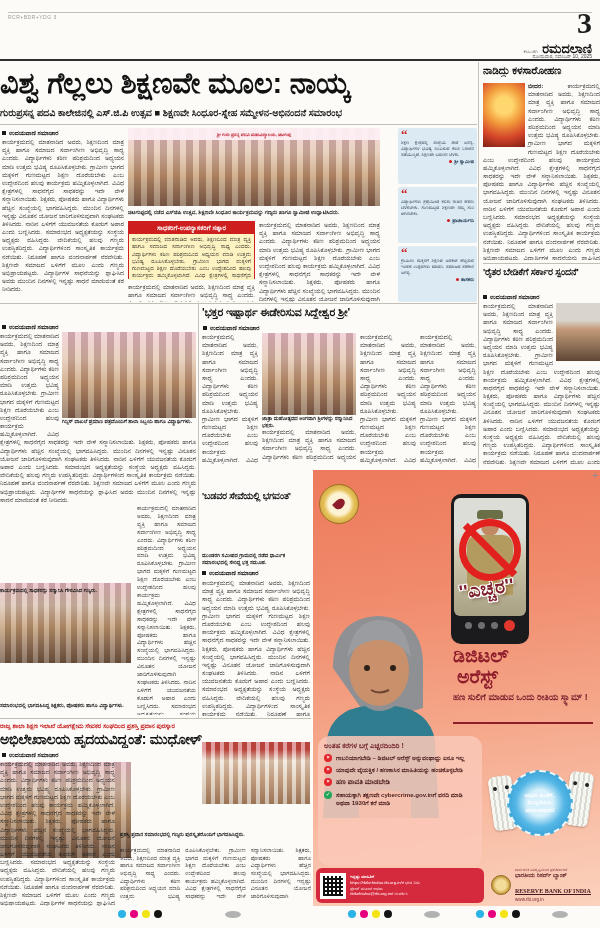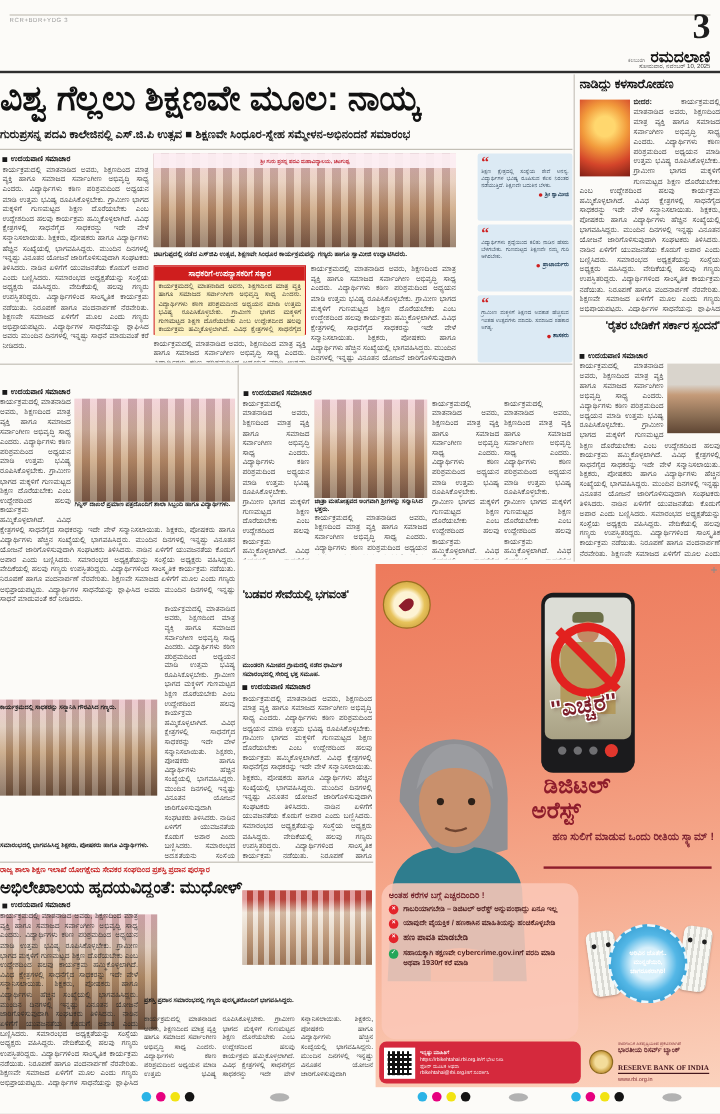--- a/index.html
+++ b/index.html
@@ -1,21 +1,21 @@
 <!DOCTYPE html>
 <html><head>
 <meta charset="utf-8">
 <style>
   html,body{margin:0;padding:0;background:#e8e6e1;}
   *{box-sizing:border-box;}
   #page{position:relative;width:600px;height:928px;margin:0 auto;background:#fcfbf8;
         font-family:"Liberation Sans","DejaVu Sans",sans-serif;color:#2a2a2a;overflow:hidden;}
   .abs{position:absolute;}
   .nw{white-space:nowrap;overflow:hidden;}
-  .clip{overflow:hidden;text-align:right;}
+  .clip{overflow:hidden;}
   .hl{font-weight:900;color:#121212;letter-spacing:-.2px;}
   .body-text{font-size:6.2px;line-height:1.32;text-align:justify;color:#262626;overflow:hidden;}
   .cap{font-size:5.3px;line-height:1.25;font-weight:700;color:#141414;overflow:hidden;}
   .byline{display:flex;align-items:center;gap:3px;font-size:6.2px;font-weight:700;color:#111;}
   .byline .sq{width:4px;height:4px;background:#1a1a1a;display:inline-block;}
   .rule-h{background:#c3bfb6;height:1px;}
   .rule-v{background:#c7c3bb;width:1px;}
   .photo{background:#b9a08a;overflow:hidden;position:relative;}
   .ph-crowd{background:
      repeating-linear-gradient(90deg,rgba(255,255,255,.22) 0 5px,rgba(60,30,20,.18) 5px 11px),
@@ -185,20 +185,21 @@
     </span>
     <span>ಕಾರ್ಯಕ್ರಮದಲ್ಲಿ ಮಾತನಾಡಿದ ಅವರು, ಶಿಕ್ಷಣದಿಂದ ಮಾತ್ರ ವ್ಯಕ್ತಿ ಹಾಗೂ ಸಮಾಜದ ಸರ್ವಾಂಗೀಣ ಅಭಿವೃದ್ಧಿ ಸಾಧ್ಯ ಎಂದರು. ವಿದ್ಯಾರ್ಥಿಗಳು ಕಠಿಣ ಪರಿಶ್ರಮದಿಂದ ಅಧ್ಯಯನ ಮಾಡಿ ಉತ್ತಮ ಭವಿಷ್ಯ ರೂಪಿಸಿಕೊಳ್ಳಬೇಕು. ಗ್ರಾಮೀಣ ಭಾಗದ ಮಕ್ಕಳಿಗೆ ಗುಣಮಟ್ಟದ ಶಿಕ್ಷಣ ದೊರೆಯಬೇಕು ಎಂಬ ಉದ್ದೇಶದಿಂದ ಹಲವು ಕಾರ್ಯಕ್ರಮ ಹಮ್ಮಿಕೊಳ್ಳಲಾಗಿದೆ. ವಿವಿಧ ಕ್ಷೇತ್ರಗಳಲ್ಲಿ ಸಾಧನೆಗೈದ ಸಾಧಕರನ್ನು ಇದೇ ವೇಳೆ ಸನ್ಮಾನಿಸಲಾಯಿತು. ಶಿಕ್ಷಕರು, ಪೋಷಕರು ಹಾಗೂ ವಿದ್ಯಾರ್ಥಿಗಳು ಹೆಚ್ಚಿನ ಸಂಖ್ಯೆಯಲ್ಲಿ ಭಾಗವಹಿಸಿದ್ದರು. ಮುಂದಿನ ದಿನಗಳಲ್ಲಿ ಇನ್ನಷ್ಟು ವಿನೂತನ ಯೋಜನೆ ಜಾರಿಗೊಳಿಸುವುದಾಗಿ ಸಂಘಟಕರು ತಿಳಿಸಿದರು. ನಾಡಿನ ಏಳಿಗೆಗೆ ಯುವಜನತೆಯ ಕೊಡುಗೆ ಅಪಾರ ಎಂದು ಬಣ್ಣಿಸಿದರು. ಸಮಾರಂಭದ ಅಧ್ಯಕ್ಷತೆಯನ್ನು ಸಂಸ್ಥೆಯ ಅಧ್ಯಕ್ಷರು ವಹಿಸಿದ್ದರು. ವೇದಿಕೆಯಲ್ಲಿ ಹಲವು ಗಣ್ಯರು ಉಪಸ್ಥಿತರಿದ್ದರು. ವಿದ್ಯಾರ್ಥಿಗಳಿಂದ ಸಾಂಸ್ಕೃತಿಕ ಕಾರ್ಯಕ್ರಮ ನಡೆಯಿತು. ನಿರೂಪಣೆ ಹಾಗೂ ವಂದನಾರ್ಪಣೆ ನೆರವೇರಿತು. ಶಿಕ್ಷಣವೇ ಸಮಾಜದ ಏಳಿಗೆಗೆ ಮೂಲ ಎಂದು ಗಣ್ಯರು ಅಭಿಪ್ರಾಯಪಟ್ಟರು. ವಿದ್ಯಾರ್ಥಿಗಳ ಸಾಧನೆಯನ್ನು ಶ್ಲಾಘಿಸಿದ ಅವರು ಮುಂದಿನ ದಿನಗಳಲ್ಲಿ ಇನ್ನಷ್ಟು ಸಾಧನೆ ಮಾಡುವಂತೆ ಕರೆ ನೀಡಿದರು.</span>
   </div>
 
   <div class="abs photo ph-crowd" style="left:0;top:505px;width:131px;height:80px;"></div>
   <div class="abs cap" style="left:0;top:587px;width:131px;height:13px;">ಕಾರ್ಯಕ್ರಮದಲ್ಲಿ ಸಾಧಕರನ್ನು ಸನ್ಮಾನಿಸಿ ಗೌರವಿಸಿದ ಗಣ್ಯರು.</div>
   <div class="abs photo ph-crowd" style="left:0;top:604px;width:131px;height:96px;"></div>
   <div class="abs cap" style="left:0;top:702px;width:131px;height:13px;">ಸಮಾರಂಭದಲ್ಲಿ ಭಾಗವಹಿಸಿದ್ದ ಶಿಕ್ಷಕರು, ಪೋಷಕರು ಹಾಗೂ ವಿದ್ಯಾರ್ಥಿಗಳು.</div>
   <div class="abs body-text" style="left:137px;top:505px;width:59px;height:210px;font-size:6px;">ಕಾರ್ಯಕ್ರಮದಲ್ಲಿ ಮಾತನಾಡಿದ ಅವರು, ಶಿಕ್ಷಣದಿಂದ ಮಾತ್ರ ವ್ಯಕ್ತಿ ಹಾಗೂ ಸಮಾಜದ ಸರ್ವಾಂಗೀಣ ಅಭಿವೃದ್ಧಿ ಸಾಧ್ಯ ಎಂದರು. ವಿದ್ಯಾರ್ಥಿಗಳು ಕಠಿಣ ಪರಿಶ್ರಮದಿಂದ ಅಧ್ಯಯನ ಮಾಡಿ ಉತ್ತಮ ಭವಿಷ್ಯ ರೂಪಿಸಿಕೊಳ್ಳಬೇಕು. ಗ್ರಾಮೀಣ ಭಾಗದ ಮಕ್ಕಳಿಗೆ ಗುಣಮಟ್ಟದ ಶಿಕ್ಷಣ ದೊರೆಯಬೇಕು ಎಂಬ ಉದ್ದೇಶದಿಂದ ಹಲವು ಕಾರ್ಯಕ್ರಮ ಹಮ್ಮಿಕೊಳ್ಳಲಾಗಿದೆ. ವಿವಿಧ ಕ್ಷೇತ್ರಗಳಲ್ಲಿ ಸಾಧನೆಗೈದ ಸಾಧಕರನ್ನು ಇದೇ ವೇಳೆ ಸನ್ಮಾನಿಸಲಾಯಿತು. ಶಿಕ್ಷಕರು, ಪೋಷಕರು ಹಾಗೂ ವಿದ್ಯಾರ್ಥಿಗಳು ಹೆಚ್ಚಿನ ಸಂಖ್ಯೆಯಲ್ಲಿ ಭಾಗವಹಿಸಿದ್ದರು. ಮುಂದಿನ ದಿನಗಳಲ್ಲಿ ಇನ್ನಷ್ಟು ವಿನೂತನ ಯೋಜನೆ ಜಾರಿಗೊಳಿಸುವುದಾಗಿ ಸಂಘಟಕರು ತಿಳಿಸಿದರು. ನಾಡಿನ ಏಳಿಗೆಗೆ ಯುವಜನತೆಯ ಕೊಡುಗೆ ಅಪಾರ ಎಂದು ಬಣ್ಣಿಸಿದರು. ಸಮಾರಂಭದ ಅಧ್ಯಕ್ಷತೆಯನ್ನು ಸಂಸ್ಥೆಯ ಅಧ್ಯಕ್ಷರು ವಹಿಸಿದ್ದರು. ವೇದಿಕೆಯಲ್ಲಿ ಹಲವು ಗಣ್ಯರು ಉಪಸ್ಥಿತರಿದ್ದರು. ವಿದ್ಯಾರ್ಥಿಗಳಿಂದ ಸಾಂಸ್ಕೃತಿಕ ಕಾರ್ಯಕ್ರಮ ನಡೆಯಿತು. ನಿರೂಪಣೆ ಹಾಗೂ ವಂದನಾರ್ಪಣೆ ನೆರವೇರಿತು. ಶಿಕ್ಷಣವೇ ಸಮಾಜದ ಏಳಿಗೆಗೆ ಮೂಲ ಎಂದು ಗಣ್ಯರು ಅಭಿಪ್ರಾಯಪಟ್ಟರು. ವಿದ್ಯಾರ್ಥಿಗಳ ಸಾಧನೆಯನ್ನು ಶ್ಲಾಘಿಸಿದ ಅವರು ಮುಂದಿನ ದಿನಗಳಲ್ಲಿ ಇನ್ನಷ್ಟು ಸಾಧನೆ ಮಾಡುವಂತೆ ಕರೆ ನೀಡಿದರು.</div>
 
+  <div class="abs nw hl" style="left:202px;top:306px;width:274px;font-size:11px;">'ಭಕ್ತರ ಇಷ್ಟಾರ್ಥ ಈಡೇರಿಸುವ ಸಿದ್ದೇಶ್ವರ ಶ್ರೀ'</div>
   <div class="abs byline" style="left:203px;top:324px;">
     <span class="sq"></span>
     <span>ಉದಯವಾಣಿ ಸಮಾಚಾರ</span>
   </div>
   <div class="abs" style="left:202px;top:333px;width:274px;height:133px;display:flex;gap:4px;">
     <div class="body-text" style="flex:0 0 56px;height:133px;">ಕಾರ್ಯಕ್ರಮದಲ್ಲಿ ಮಾತನಾಡಿದ ಅವರು, ಶಿಕ್ಷಣದಿಂದ ಮಾತ್ರ ವ್ಯಕ್ತಿ ಹಾಗೂ ಸಮಾಜದ ಸರ್ವಾಂಗೀಣ ಅಭಿವೃದ್ಧಿ ಸಾಧ್ಯ ಎಂದರು. ವಿದ್ಯಾರ್ಥಿಗಳು ಕಠಿಣ ಪರಿಶ್ರಮದಿಂದ ಅಧ್ಯಯನ ಮಾಡಿ ಉತ್ತಮ ಭವಿಷ್ಯ ರೂಪಿಸಿಕೊಳ್ಳಬೇಕು. ಗ್ರಾಮೀಣ ಭಾಗದ ಮಕ್ಕಳಿಗೆ ಗುಣಮಟ್ಟದ ಶಿಕ್ಷಣ ದೊರೆಯಬೇಕು ಎಂಬ ಉದ್ದೇಶದಿಂದ ಹಲವು ಕಾರ್ಯಕ್ರಮ ಹಮ್ಮಿಕೊಳ್ಳಲಾಗಿದೆ. ವಿವಿಧ ಕ್ಷೇತ್ರಗಳಲ್ಲಿ ಸಾಧನೆಗೈದ ಸಾಧಕರನ್ನು ಇದೇ ವೇಳೆ ಸನ್ಮಾನಿಸಲಾಯಿತು. ಶಿಕ್ಷಕರು, ಪೋಷಕರು ಹಾಗೂ ವಿದ್ಯಾರ್ಥಿಗಳು ಹೆಚ್ಚಿನ ಸಂಖ್ಯೆಯಲ್ಲಿ ಭಾಗವಹಿಸಿದ್ದರು. ಮುಂದಿನ ದಿನಗಳಲ್ಲಿ ಇನ್ನಷ್ಟು ವಿನೂತನ ಯೋಜನೆ ಜಾರಿಗೊಳಿಸುವುದಾಗಿ ಸಂಘಟಕರು ತಿಳಿಸಿದರು. ನಾಡಿನ ಏಳಿಗೆಗೆ ಯುವಜನತೆಯ ಕೊಡುಗೆ ಅಪಾರ ಎಂದು ಬಣ್ಣಿಸಿದರು. ಸಮಾರಂಭದ ಅಧ್ಯಕ್ಷತೆಯನ್ನು ಸಂಸ್ಥೆಯ ಅಧ್ಯಕ್ಷರು ವಹಿಸಿದ್ದರು. ವೇದಿಕೆಯಲ್ಲಿ ಹಲವು ಗಣ್ಯರು ಉಪಸ್ಥಿತರಿದ್ದರು. ವಿದ್ಯಾರ್ಥಿಗಳಿಂದ ಸಾಂಸ್ಕೃತಿಕ ಕಾರ್ಯಕ್ರಮ ನಡೆಯಿತು. ನಿರೂಪಣೆ ಹಾಗೂ ವಂದನಾರ್ಪಣೆ ನೆರವೇರಿತು. ಶಿಕ್ಷಣವೇ ಸಮಾಜದ ಏಳಿಗೆಗೆ ಮೂಲ ಎಂದು ಗಣ್ಯರು ಅಭಿಪ್ರಾಯಪಟ್ಟರು. ವಿದ್ಯಾರ್ಥಿಗಳ ಸಾಧನೆಯನ್ನು ಶ್ಲಾಘಿಸಿದ ಅವರು ಮುಂದಿನ ದಿನಗಳಲ್ಲಿ ಇನ್ನಷ್ಟು ಸಾಧನೆ ಮಾಡುವಂತೆ ಕರೆ ನೀಡಿದರು.</div>
     <div style="flex:0 0 94px;">
       <div class="photo ph-stage" style="width:94px;height:82px;"></div>
       <div class="cap" style="height:13px;">ಜಾತ್ರಾ ಮಹೋತ್ಸವದ ಅಂಗವಾಗಿ ಶ್ರೀಗಳನ್ನು ಸನ್ಮಾನಿಸಿದ ಭಕ್ತರು.</div>
       <div class="body-text" style="height:34px;">ಕಾರ್ಯಕ್ರಮದಲ್ಲಿ ಮಾತನಾಡಿದ ಅವರು, ಶಿಕ್ಷಣದಿಂದ ಮಾತ್ರ ವ್ಯಕ್ತಿ ಹಾಗೂ ಸಮಾಜದ ಸರ್ವಾಂಗೀಣ ಅಭಿವೃದ್ಧಿ ಸಾಧ್ಯ ಎಂದರು. ವಿದ್ಯಾರ್ಥಿಗಳು ಕಠಿಣ ಪರಿಶ್ರಮದಿಂದ ಅಧ್ಯಯನ ಮಾಡಿ ಉತ್ತಮ ಭವಿಷ್ಯ ರೂಪಿಸಿಕೊಳ್ಳಬೇಕು. ಗ್ರಾಮೀಣ ಭಾಗದ ಮಕ್ಕಳಿಗೆ ಗುಣಮಟ್ಟದ ಶಿಕ್ಷಣ ದೊರೆಯಬೇಕು ಎಂಬ ಉದ್ದೇಶದಿಂದ ಹಲವು ಕಾರ್ಯಕ್ರಮ ಹಮ್ಮಿಕೊಳ್ಳಲಾಗಿದೆ. ವಿವಿಧ ಕ್ಷೇತ್ರಗಳಲ್ಲಿ ಸಾಧನೆಗೈದ ಸಾಧಕರನ್ನು ಇದೇ ವೇಳೆ ಸನ್ಮಾನಿಸಲಾಯಿತು. ಶಿಕ್ಷಕರು, ಪೋಷಕರು ಹಾಗೂ ವಿದ್ಯಾರ್ಥಿಗಳು ಹೆಚ್ಚಿನ ಸಂಖ್ಯೆಯಲ್ಲಿ ಭಾಗವಹಿಸಿದ್ದರು. ಮುಂದಿನ ದಿನಗಳಲ್ಲಿ ಇನ್ನಷ್ಟು ವಿನೂತನ ಯೋಜನೆ ಜಾರಿಗೊಳಿಸುವುದಾಗಿ ಸಂಘಟಕರು ತಿಳಿಸಿದರು. ನಾಡಿನ ಏಳಿಗೆಗೆ ಯುವಜನತೆಯ ಕೊಡುಗೆ ಅಪಾರ ಎಂದು ಬಣ್ಣಿಸಿದರು. ಸಮಾರಂಭದ ಅಧ್ಯಕ್ಷತೆಯನ್ನು ಸಂಸ್ಥೆಯ ಅಧ್ಯಕ್ಷರು ವಹಿಸಿದ್ದರು. ವೇದಿಕೆಯಲ್ಲಿ ಹಲವು ಗಣ್ಯರು ಉಪಸ್ಥಿತರಿದ್ದರು. ವಿದ್ಯಾರ್ಥಿಗಳಿಂದ ಸಾಂಸ್ಕೃತಿಕ ಕಾರ್ಯಕ್ರಮ ನಡೆಯಿತು. ನಿರೂಪಣೆ ಹಾಗೂ ವಂದನಾರ್ಪಣೆ ನೆರವೇರಿತು. ಶಿಕ್ಷಣವೇ ಸಮಾಜದ ಏಳಿಗೆಗೆ ಮೂಲ ಎಂದು ಗಣ್ಯರು ಅಭಿಪ್ರಾಯಪಟ್ಟರು. ವಿದ್ಯಾರ್ಥಿಗಳ ಸಾಧನೆಯನ್ನು ಶ್ಲಾಘಿಸಿದ ಅವರು ಮುಂದಿನ ದಿನಗಳಲ್ಲಿ ಇನ್ನಷ್ಟು ಸಾಧನೆ ಮಾಡುವಂತೆ ಕರೆ ನೀಡಿದರು.</div>
@@ -259,21 +260,21 @@
         <div class="call-dot"></div>
         <div class="call-dot"></div>
         <div class="call-dot"></div>
         <div class="call-end"></div>
       </div>
     </div>
 
     <div class="abs warn-txt" style="left:146px;top:108px;">''ಎಚ್ಚರ''</div>
 
     <div class="abs ad-title" style="left:140px;top:176px;">ಡಿಜಿಟಲ್</div>
-    <div class="abs ad-title" style="left:130px;top:197px;font-family:Liberation Serif, serif;">ಅರೆಸ್ಟ್</div>
+    <div class="abs ad-title" style="left:144px;top:197px;font-family:Liberation Serif, serif;">ಅರೆಸ್ಟ್</div>
     <div class="abs ad-sub clip" style="left:140px;top:222px;width:142px;height:26px;">ಹಣ ಸುಲಿಗೆ ಮಾಡುವ ಒಂದು ರೀತಿಯ ಸ್ಕ್ಯಾಮ್ !</div>
     <div class="abs" style="left:140px;top:252px;width:140px;height:1.6px;background:#8e1d2c;"></div>
 
     <div class="abs ad-panel" style="left:5px;top:266px;width:164px;height:130px;">
       <div class="ad-panel-title">ಅಂತಹ ಕರೆಗಳ ಬಗ್ಗೆ ಎಚ್ಚರದಿಂದಿರಿ !</div>
       <div class="ad-bullet">
         <div class="b-ico b-x">×</div>
         <div class="b-txt">ಗಾಬರಿಯಾಗಬೇಡಿ – ಡಿಜಿಟಲ್ ಅರೆಸ್ಟ್ ಅನ್ನುವಂಥಾದ್ದು ಏನೂ ಇಲ್ಲ</div>
       </div>
       <div class="ad-bullet">

